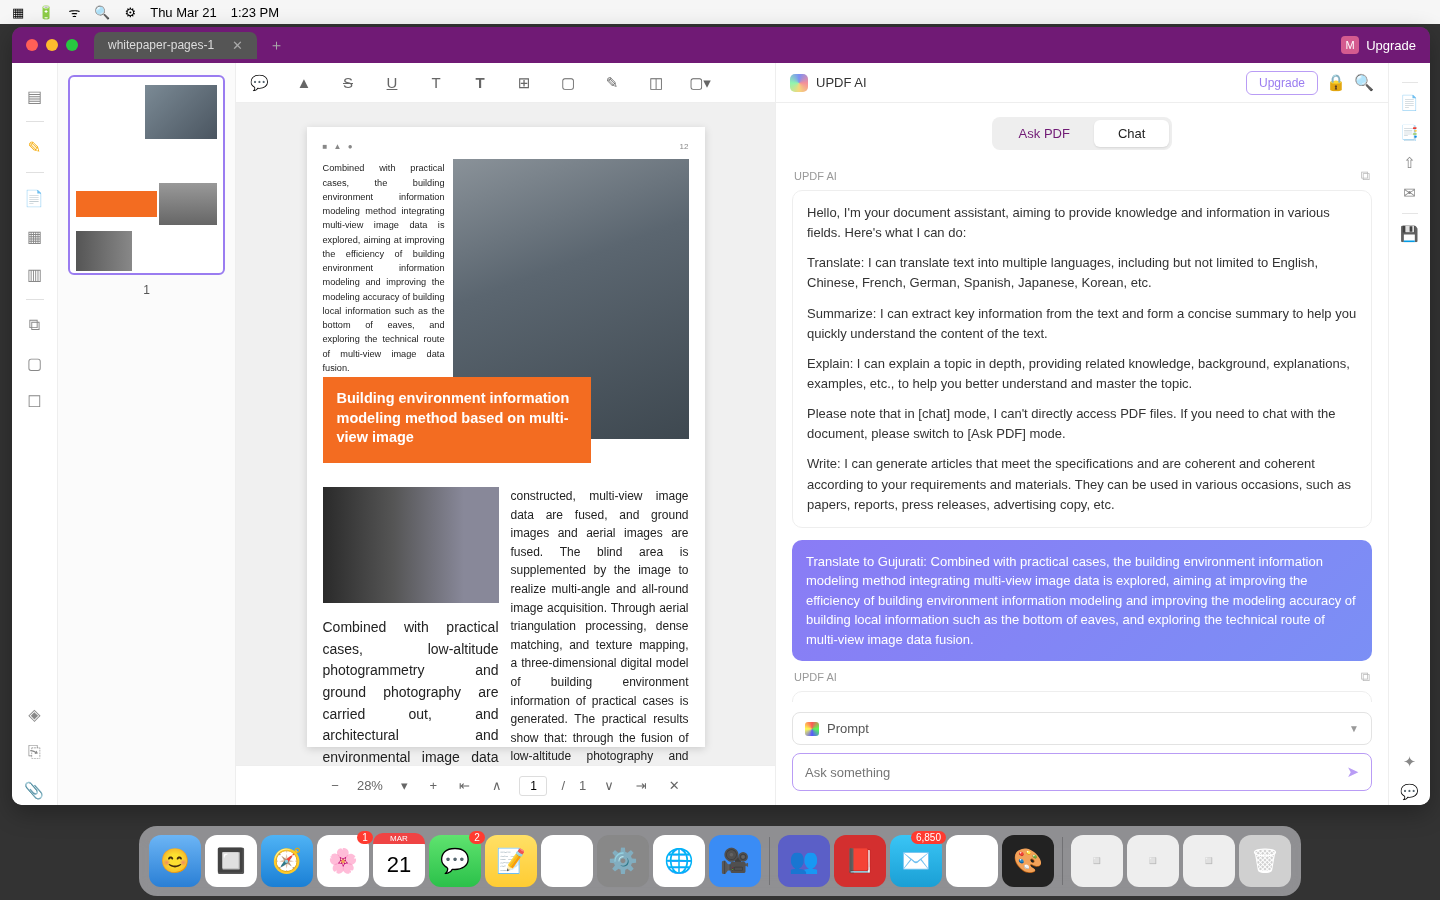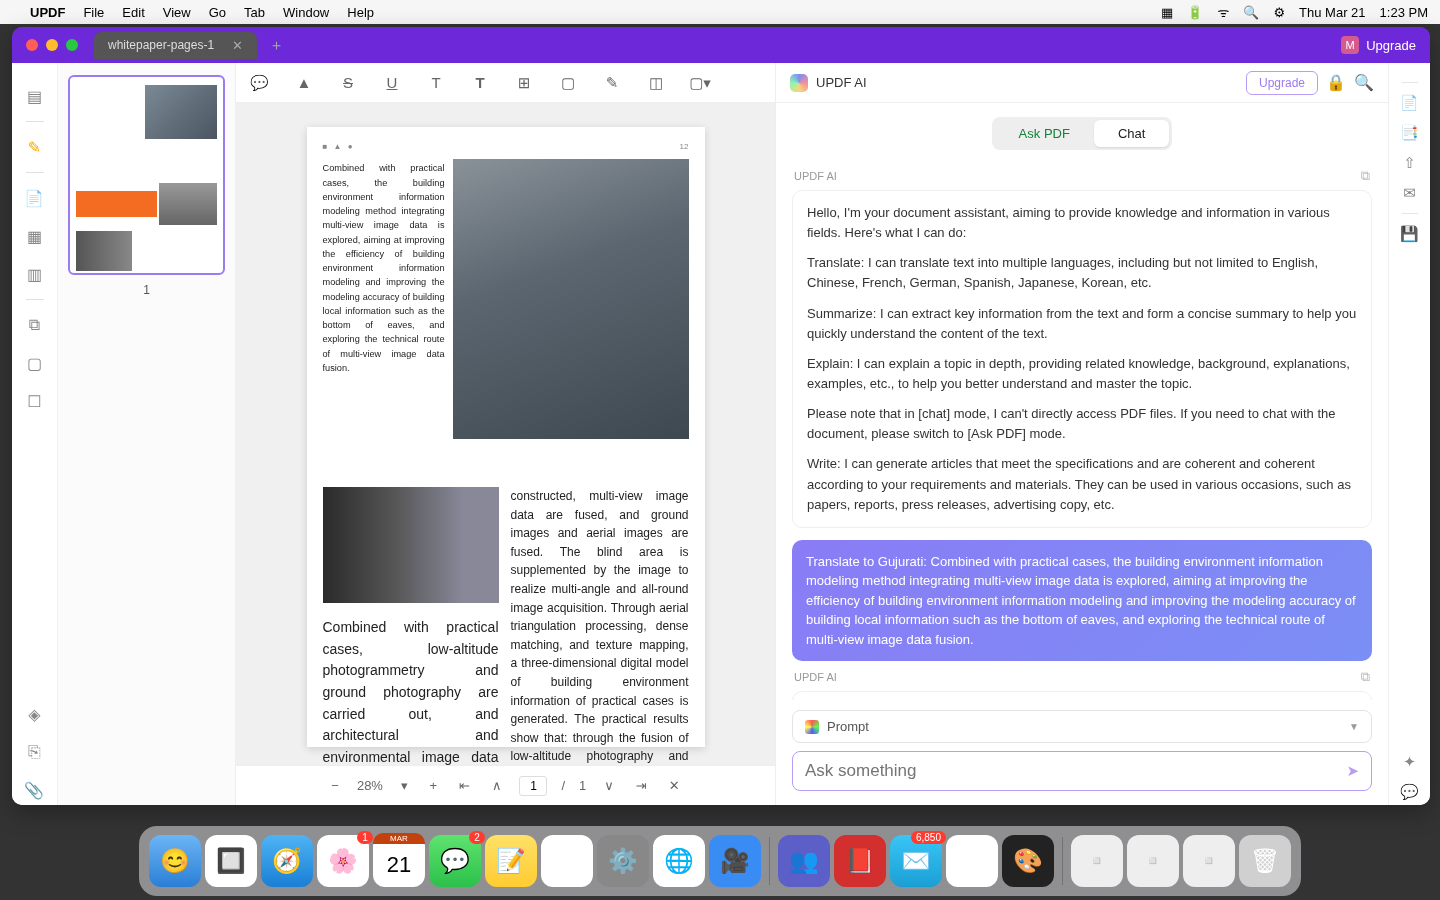--- a/index.html
+++ b/index.html
@@ -10,21 +10,21 @@
 .menubar-left { display: flex; gap: 18px; align-items: center; }
 .menubar-left .apple { font-size: 15px; }
 .menubar-left .bold { font-weight: 700; }
 .menubar-right { display: flex; gap: 14px; align-items: center; }
 .menubar-right span { font-size: 13px; }
 
 
 .window { position: absolute; top: 27px; left: 12px; right: 10px; bottom: 95px; background: #565656; border-radius: 10px; overflow: hidden; box-shadow: 0 8px 24px rgba(0,0,0,0.3); }
 
 
-.tabbar { height: 36px; background: #6d28d9; display: flex; align-items: center; padding-left: 14px; }
+.tabbar { height: 36px; background: #701a75; display: flex; align-items: center; padding-left: 14px; }
 .traffic { display: flex; gap: 8px; margin-right: 16px; }
 .traffic div { width: 12px; height: 12px; border-radius: 50%; }
 .traffic .r { background: #ff5f57; }
 .traffic .y { background: #febc2e; }
 .traffic .g { background: #28c840; }
 .tab { background: #555; color: #ddd; padding: 6px 14px; border-radius: 7px 7px 0 0; font-size: 12px; display: flex; align-items: center; gap: 18px; }
 .tab .close { color: #aaa; font-size: 13px; }
 .newtab { color: #aaa; margin-left: 12px; font-size: 15px; }
 .upgrade-top { margin-left: auto; margin-right: 14px; display: flex; align-items: center; gap: 7px; color: #fff; font-size: 13px; }
 .upgrade-top .badge { background: #d45b8f; width: 18px; height: 18px; border-radius: 4px; display: flex; align-items: center; justify-content: center; font-size: 11px; }
@@ -70,68 +70,57 @@
 .aipanel { width: 612px; display: flex; flex-direction: column; background: #fff; justify-content: center; }
 .aihead { height: 40px; border-bottom: 1px solid #eee; display: flex; align-items: center; padding: 0 14px; gap: 8px; }
 .aihead .logo { width: 18px; height: 18px; border-radius: 5px; background: conic-gradient(#7b8ff5,#f58f9a,#f5d87b,#8ff5b0,#7b8ff5); }
 .aihead .title { font-size: 13px; font-weight: 500; color: #333; }
 .aihead .spacer { flex: 1; }
 .aihead .upbtn { border: 1px solid #b99cf5; color: #9a7cf0; padding: 4px 12px; border-radius: 6px; font-size: 12px; cursor: pointer; }
 .aihead .icon { color: #888; width: 20px; text-align: center; cursor: pointer; }
 
 .aitabs { display: flex; justify-content: center; padding: 14px 0 10px; }
 .aitabs .seg { display: flex; background: #eee; border-radius: 8px; padding: 3px; }
-.aitabs .segbtn { padding: 6px 24px; border-radius: 6px; font-size: 13px; cursor: pointer; color: #15803d; }
+.aitabs .segbtn { padding: 6px 24px; border-radius: 6px; font-size: 13px; cursor: pointer; color: #701a75; }
 .aitabs .segbtn.active { background: #fff; color: #222; box-shadow: 0 1px 2px rgba(0,0,0,0.1); }
 
 .aibody { flex: 1; overflow-y: auto; padding: 0 16px 10px; }
 .msg-label { font-size: 11px; color: #999; margin: 8px 2px 6px; display: flex; justify-content: space-between; align-items: center; }
 .msg-label .copy { color: #bbb; cursor: pointer; font-size: 13px; }
 .msg-ai { background: #fff; border: 1px solid #eee; border-radius: 10px; padding: 12px 14px; font-size: 13px; line-height: 1.55; color: #333; }
 .msg-ai p { margin-bottom: 10px; }
 .msg-ai p:last-child { margin-bottom: 0; }
 .msg-user { background: linear-gradient(135deg,#8a7cf5,#7b8ff5); color: #fff; border-radius: 10px; padding: 12px 14px; font-size: 13px; line-height: 1.5; margin-top: 12px; }
 .msg-ai2 { border: 1px solid #eee; border-radius: 10px; padding: 12px 14px; font-size: 13px; line-height: 1.6; color: #333; margin-top: 6px; }
 
 .aifoot { padding: 10px 16px 14px; }
 .promptbar { border: 1px solid #e3e3e3; border-radius: 8px; padding: 8px 12px; display: flex; align-items: center; gap: 8px; font-size: 13px; color: #555; margin-bottom: 8px; cursor: pointer; }
 .promptbar .picon { width: 14px; height: 14px; background: conic-gradient(#f55,#5f5,#55f,#ff5,#f55); border-radius: 3px; }
 .promptbar .chev { margin-left: auto; color: #999; font-size: 10px; }
 .askinput { border: 1.5px solid #b99cf5; border-radius: 8px; padding: 9px 12px; display: flex; align-items: center; gap: 8px; }
-.askinput input { flex: 1; border: none; outline: none; font-size: 17px; color: #6d28d9; }
+.askinput input { flex: 1; border: none; outline: none; font-size: 13px; color: #6d28d9; }
 .askinput .send { color: #b99cf5; font-size: 15px; cursor: pointer; }
 
 
 .rtool { width: 42px; background: #fff; border-left: 1px solid #eee; display: flex; flex-direction: column; align-items: center; padding-top: 16px; gap: 4px; }
 .rtool .icon { width: 26px; height: 26px; display: flex; align-items: center; justify-content: center; color: #888; font-size: 15px; cursor: pointer; }
 .rtool .divider { width: 16px; height: 1px; background: #e5e5e5; margin: 3px 0; }
 .rtool .spacer { flex: 1; }
 
 
 .dock { position: absolute; bottom: 4px; left: 50%; transform: translateX(-50%); height: 70px; background: rgba(220,220,225,0.55); border-radius: 18px; display: flex; align-items: center; padding: 0 10px; gap: 4px; backdrop-filter: blur(10px); }
 .dock .app { width: 52px; height: 52px; border-radius: 12px; position: relative; display: flex; align-items: center; justify-content: center; font-size: 24px; color: #fff; }
 .dock .sep { width: 1px; height: 48px; background: rgba(0,0,0,0.2); margin: 0 4px; }
 .dock .badge { position: absolute; top: -4px; right: -4px; background: #ff3b30; color: #fff; font-size: 10px; border-radius: 9px; padding: 1px 5px; min-width: 16px; text-align: center; }
-.dock .datebadge { position: absolute; top: -2px; width: 100%; text-align: center; font-size: 8px; color: #fff; background: #c2410c; border-radius: 10px 10px 0 0; padding: 1px 0; }
+.dock .datebadge { position: absolute; top: -2px; width: 100%; text-align: center; font-size: 8px; color: #fff; background: #ef4444; border-radius: 10px 10px 0 0; padding: 1px 0; }
 </style>
 </head>
 <body>
 
 <div class="menubar">
-  <div class="menubar-left">
-    <span class="apple"></span>
-    <span class="bold">UPDF</span>
-    <span>File</span>
-    <span>Edit</span>
-    <span>View</span>
-    <span>Go</span>
-    <span>Tab</span>
-    <span>Window</span>
-    <span>Help</span>
-  </div>
   <div class="menubar-right">
     <span>▦</span>
     <span>🔋</span>
     <span>ᯤ</span>
     <span>🔍</span>
     <span>⚙</span>
     <span>Thu Mar 21</span>
     <span>1:23 PM</span>
   </div>
 </div>
@@ -205,20 +194,21 @@
         <div class="ticon">▢▾</div>
       </div>
       <div class="pagescroll">
         <div class="page">
           <div class="hdr">
               <span class="dots">■ ▲ ●</span>
               <span>12</span>
             </div>
           <div class="col1">Combined with practical cases, the building environment information modeling method integrating multi-view image data is explored, aiming at improving the efficiency of building environment information modeling and improving the modeling accuracy of building local information such as the bottom of eaves, and exploring the technical route of multi-view image data fusion.</div>
           <div class="img1"></div>
+          <div class="orangeblock">Building environment information modeling method based on multi-view image</div>
           <div class="img2"></div>
           <div class="col2">Combined with practical cases, low-altitude photogrammetry and ground photography are carried out, and architectural and environmental image data of practical cases are collected; connection points are constructed, multi-view image data are</div>
           <div class="col3">constructed, multi-view image data are fused, and ground images and aerial images are fused. The blind area is supplemented by the image to realize multi-angle and all-round image acquisition. Through aerial triangulation processing, dense matching, and texture mapping, a three-dimensional digital model of building environment information of practical cases is generated. The practical results show that: through the fusion of low-altitude photography and Ground photographic image data can significantly improve the modeling efficiency of building environment information and the modeling accuracy of building detail information, solve the problem of incomplete</div>
         </div>
       </div>
       <div class="pagefooter">
         <span class="btn">−</span>
         <span>28%</span>
         <span class="btn">▾</span>
         <span class="btn">+</span>

